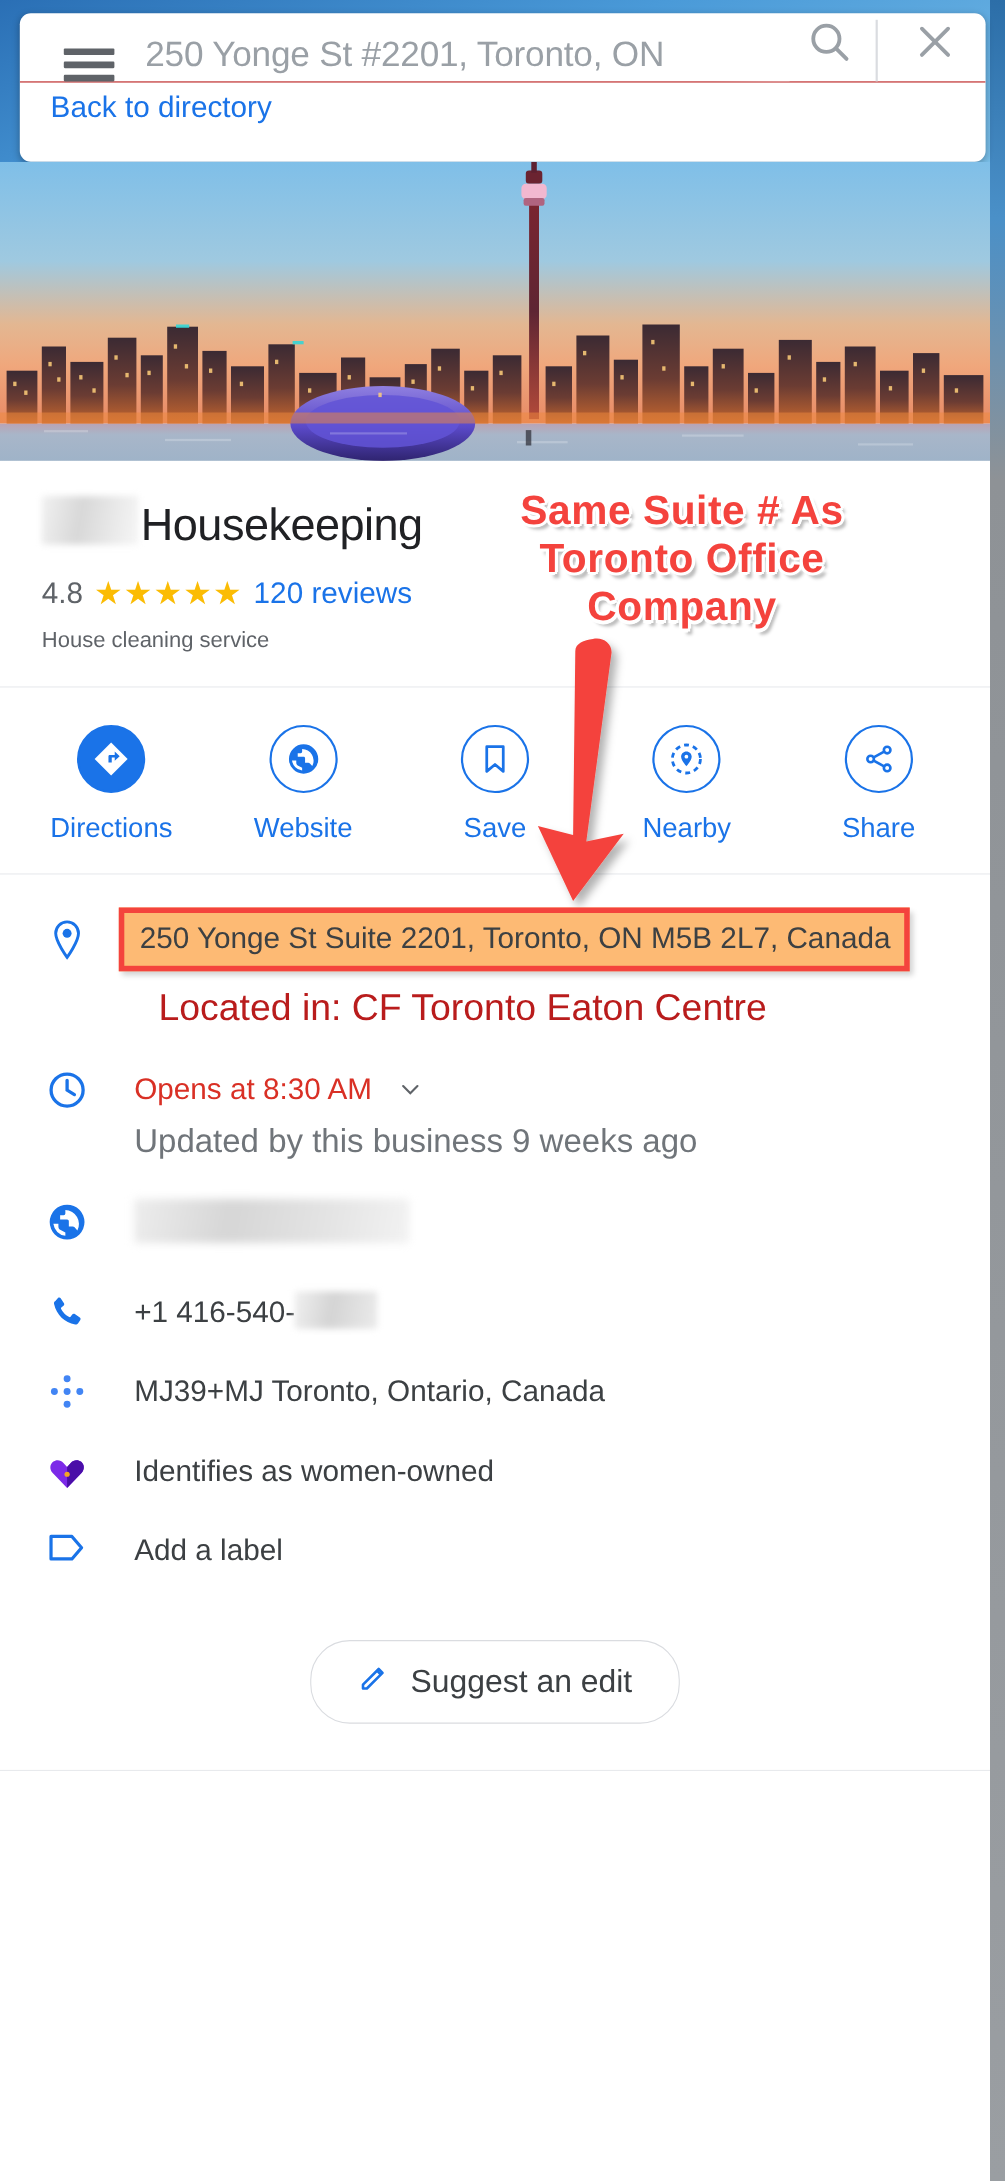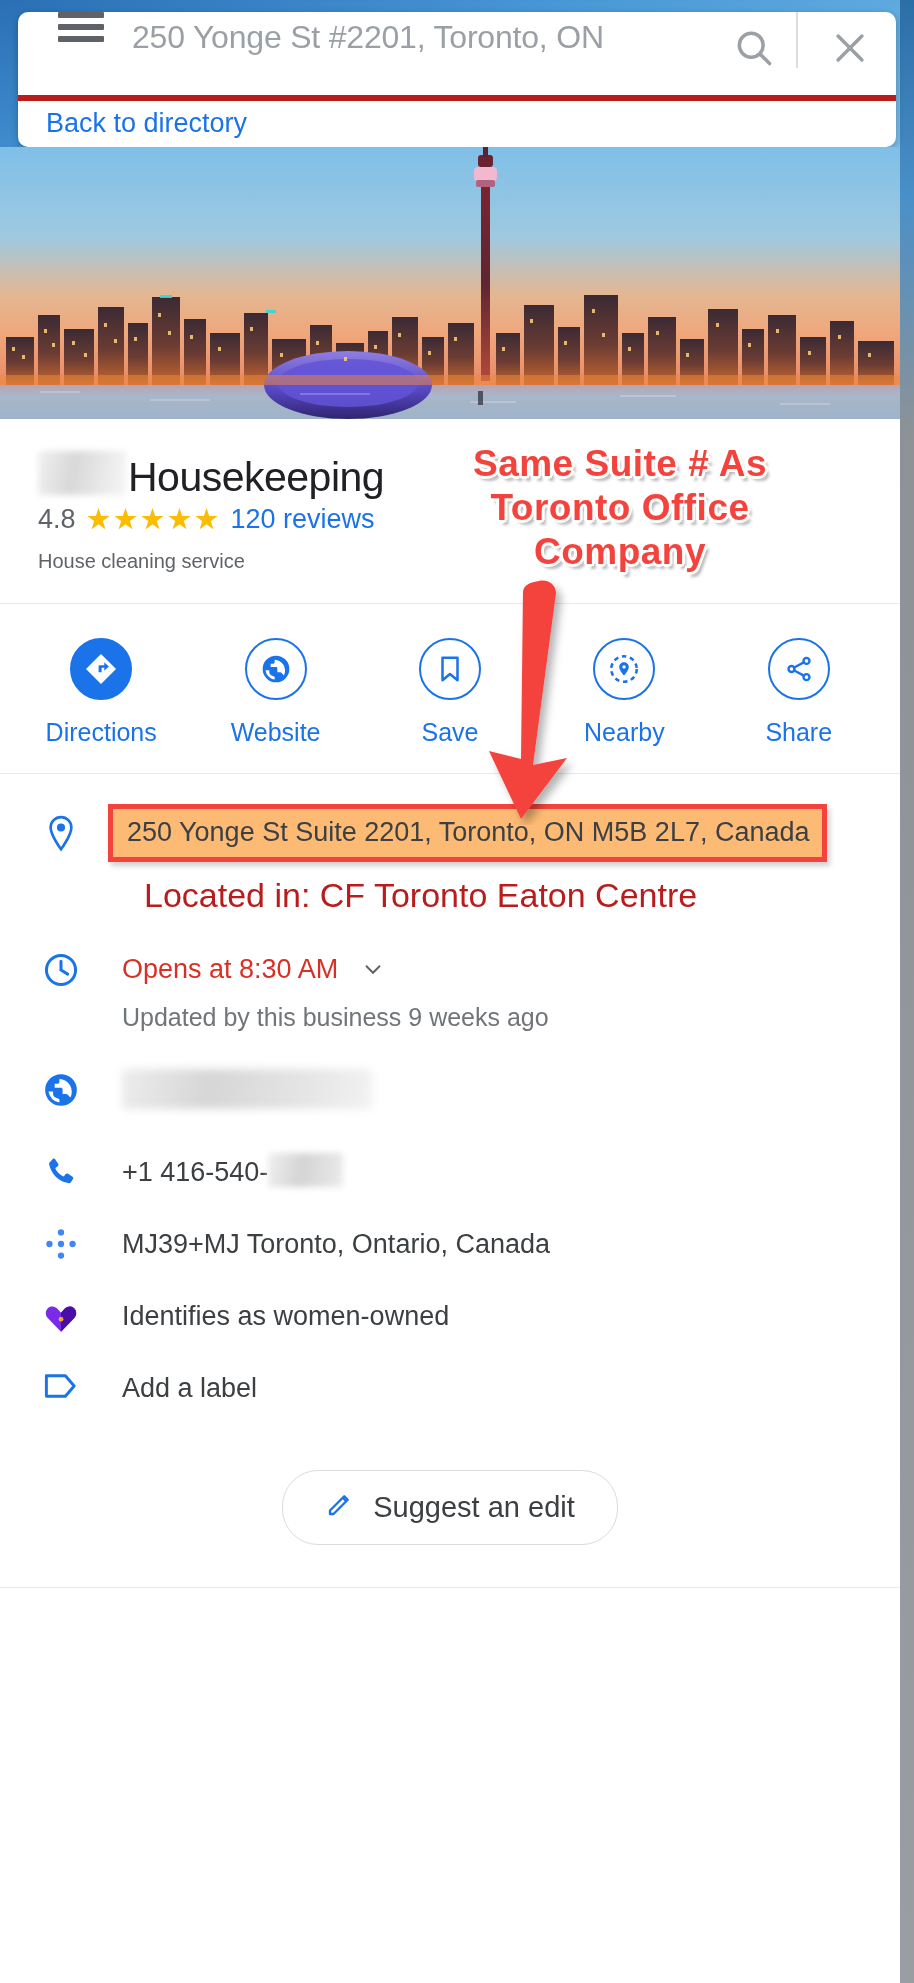--- a/index.html
+++ b/index.html
@@ -33,23 +33,23 @@
     position: absolute;
     left: 18px; top: 12px;
     width: 878px; height: 135px;
     background: #ffffff;
     border-radius: 10px;
     box-shadow: 0 2px 7px rgba(0,0,0,0.28);
     overflow: hidden;
   }
   .search-row {
     position: relative;
-    height: 89px;
-    display: flex; align-items: flex-start;
-    border-bottom: 6px solid #b91c1c;
+    height: 63px;
+    display: flex; align-items: flex-end;
+    border-bottom: 1px solid #b91c1c;
   }
   .hamburger {
     width: 46px; height: 30px;
     margin-left: 40px;
     display: flex; flex-direction: column; justify-content: space-between;
     cursor: pointer;
   }
   .hamburger span {
     display: block; height: 6px; width: 100%;
     background: #5f6368; border-radius: 1px;
@@ -139,20 +139,21 @@
   }
   .biz-name {
     font-size: 41px;
     color: #202124;
     font-weight: 400;
     letter-spacing: -0.5px;
     line-height: 50px;
   }
   .rating-row {
     display: flex; align-items: center;
+    margin-top: 20px;
     font-size: 27px;
   }
   .rating-num { color: #5f6368; margin-right: 10px; }
   .stars { color: #fbbc04; font-size: 29px; letter-spacing: 1px; margin-right: 10px; }
   .reviews-link { color: #1a73e8; cursor: pointer; }
   .category {
     margin-top: 14px;
     font-size: 20px;
     color: #5f6368;
   }
@@ -223,21 +224,21 @@
   .hours-line {
     display: flex; align-items: center;
   }
   .hours-open { color: #d93025; font-size: 27px; }
   .chev {
     margin-left: 22px;
     color: #5f6368;
     display: inline-flex;
   }
   .hours-updated {
-    font-size: 25px; color: #70757a;
+    font-size: 30px; color: #70757a;
     margin-top: 8px;
   }
   .redact-wide {
     display: inline-block;
     width: 250px; height: 40px;
     background: linear-gradient(100deg,#ededed 0%, #d6d6d6 35%, #e4e4e4 70%, #f2f2f2 100%);
     filter: blur(4px);
     border-radius: 2px;
   }
   .redact-phone {

